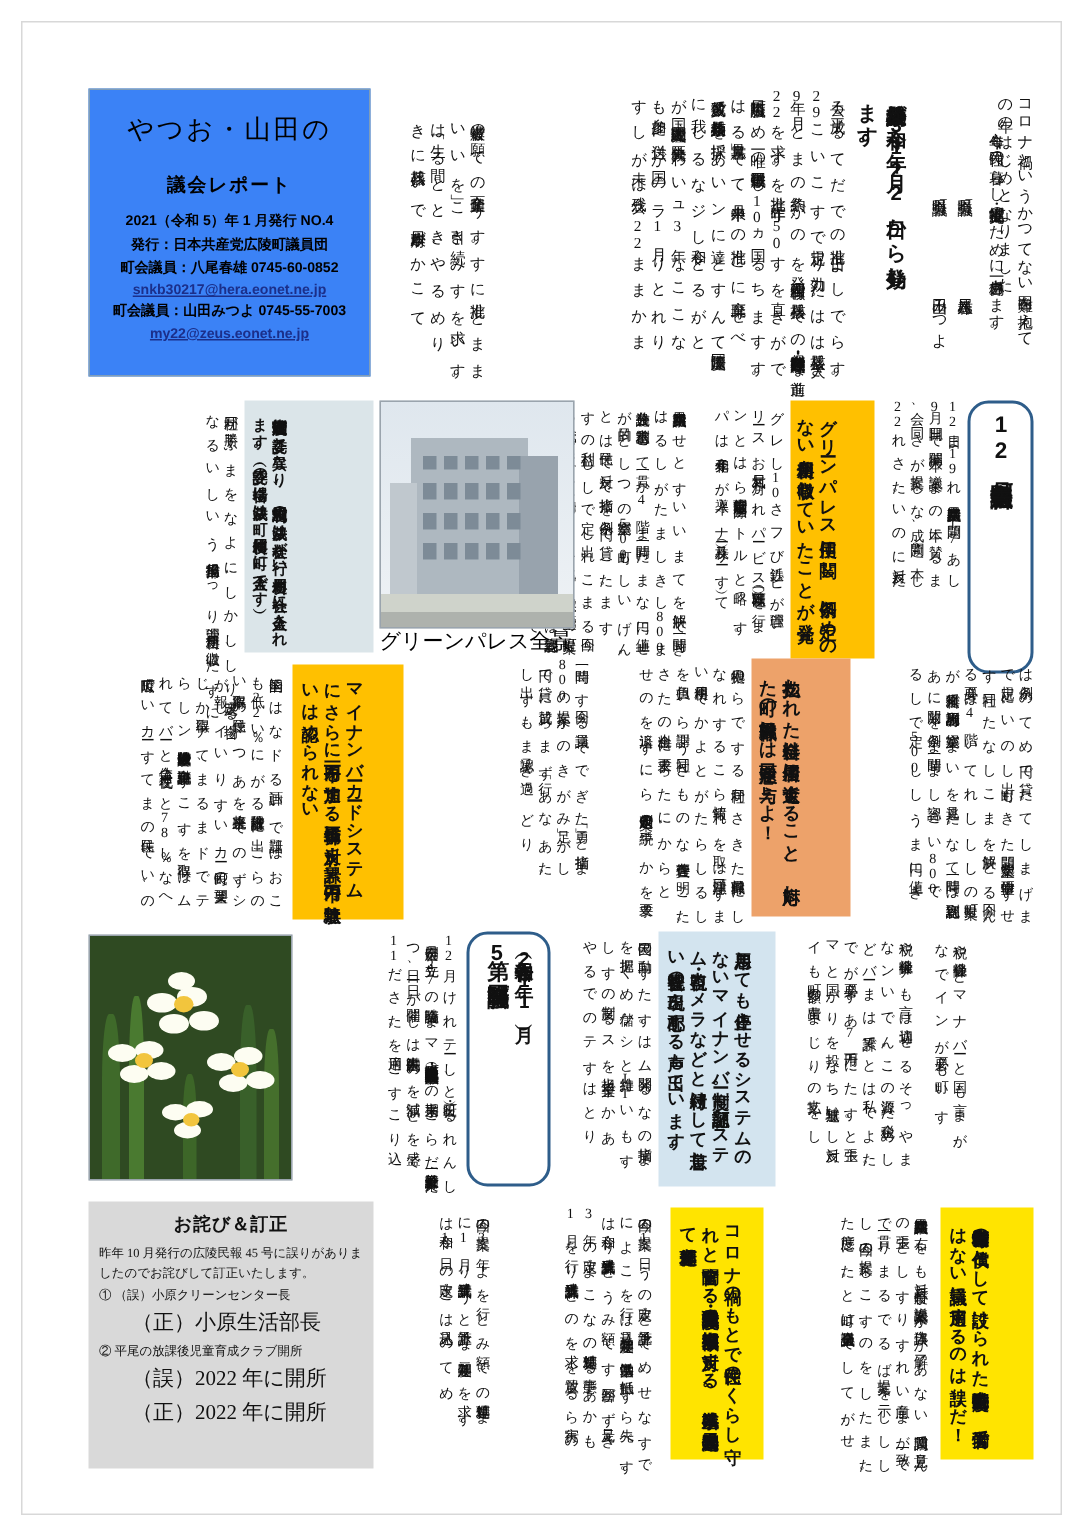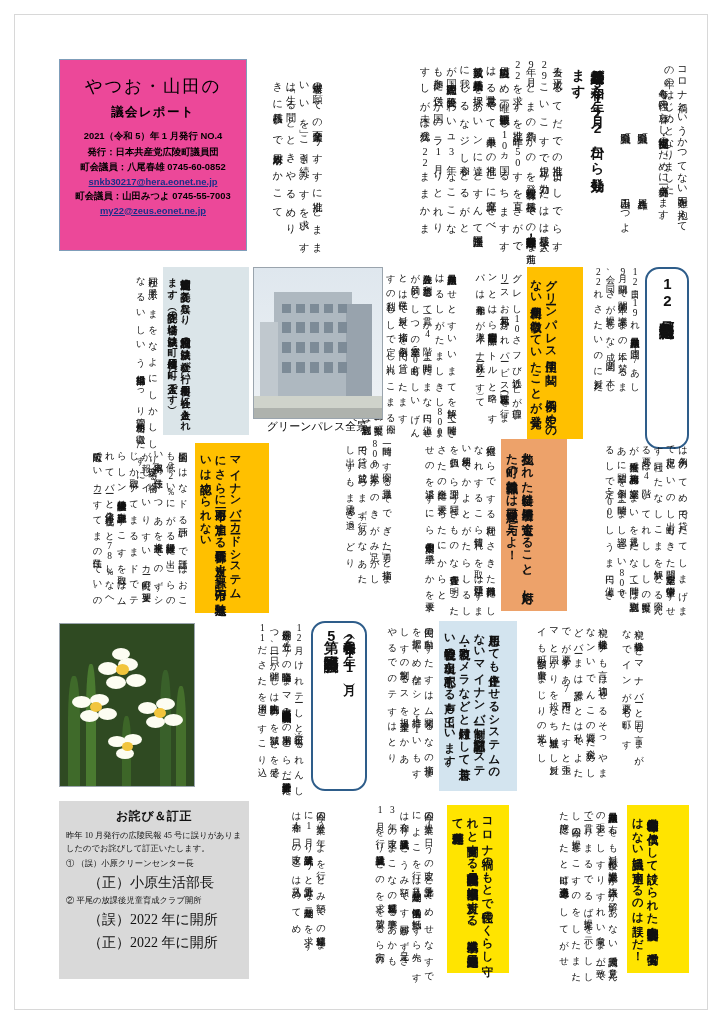--- a/index.html
+++ b/index.html
@@ -41,39 +41,39 @@
   .vt.gothic { font-family: "Liberation Sans", "DejaVu Sans", sans-serif; }
 
   .body-col { font-size: 10.2px; }
   .body-col-s { font-size: 9.4px; }
 
   
   .masthead {
     position: absolute;
     left: 44px; top: 44px;
     width: 188px; height: 192px;
-    background: #ec4899;
+    background: #3b82f6;
     border: 1px solid #7f9db9;
     box-sizing: border-box;
     padding: 8px 6px 6px 6px;
     text-align: center;
     font-family: "Liberation Sans", "DejaVu Sans", sans-serif;
   }
   .mh-title {
     font-size: 17.5px;
     font-weight: 400;
     letter-spacing: 0.10em;
     margin-top: 6px;
     color: #000;
   }
   .mh-sub {
     font-size: 12.5px;
     font-weight: bold;
     letter-spacing: 0.10em;
-    margin-top: 6px;
+    margin-top: 17px;
     color: #000;
   }
   .mh-line {
     font-size: 9.4px;
     font-weight: bold;
     margin-top: 9px;
     color: #000;
     white-space: nowrap;
   }
   .mh-line.tight { margin-top: 2.5px; }
@@ -129,21 +129,21 @@
   }
 
   
   .photo {
     position: absolute;
     overflow: hidden;
     background: #cfd6dc;
   }
   .caption {
     position: absolute;
-    font-size: 11px;
+    font-size: 14px;
     font-family: Liberation Mono, monospace;
     color: #000;
     text-align: center;
   }
 
   
   .corr {
     position: absolute;
     left: 44px; top: 786px;
     width: 190px; height: 178px;

